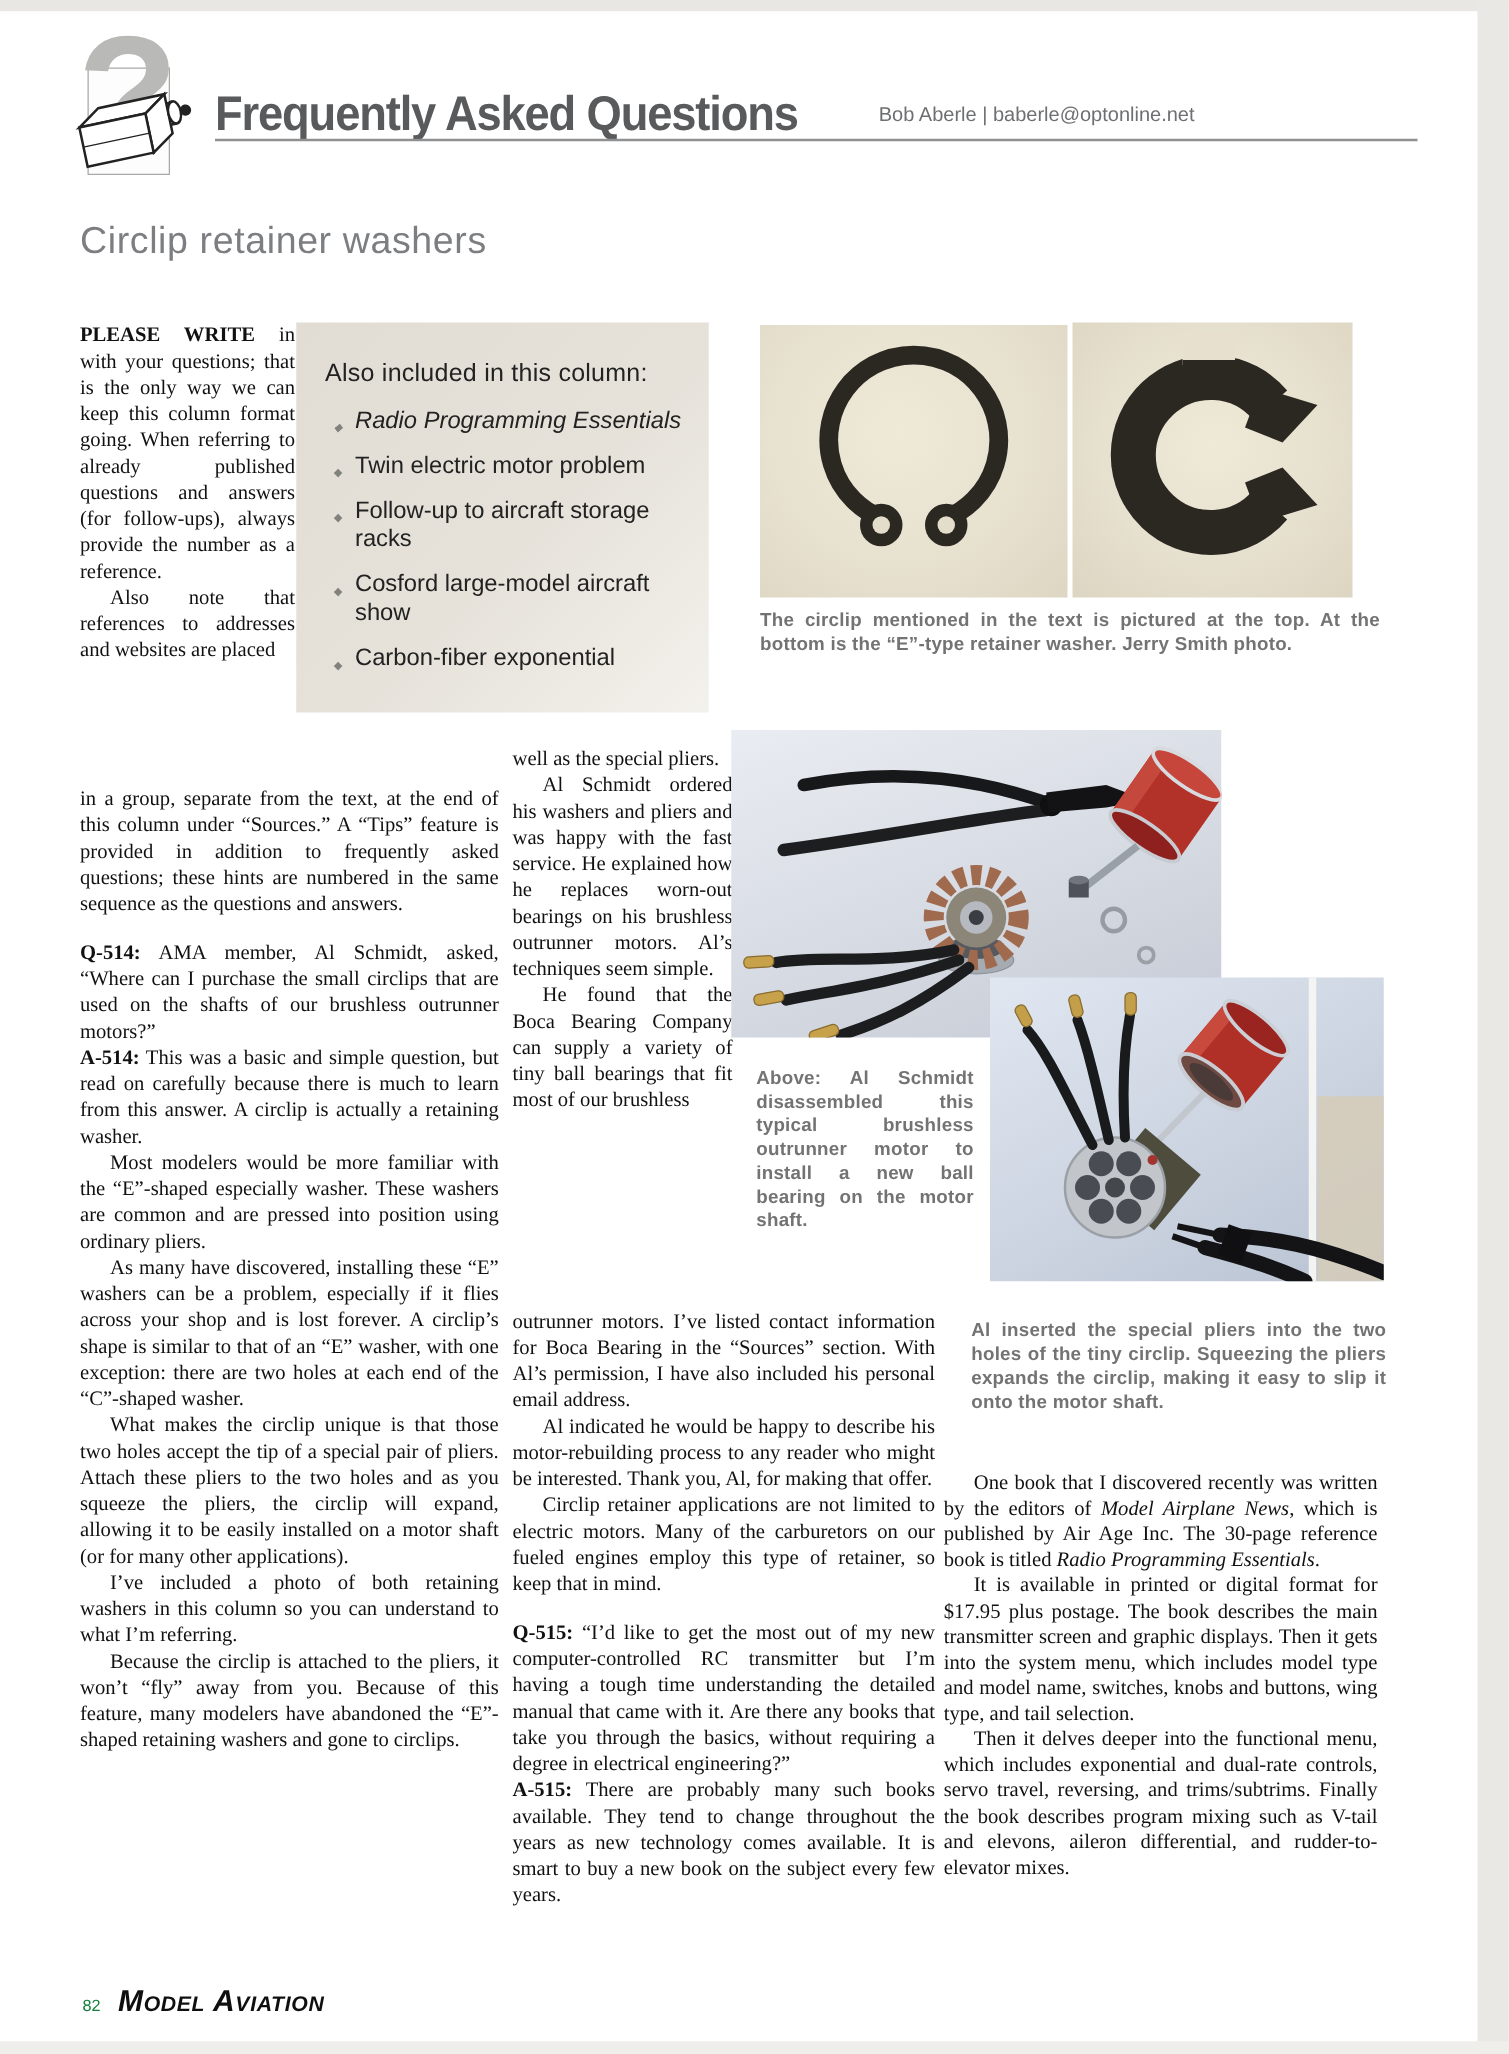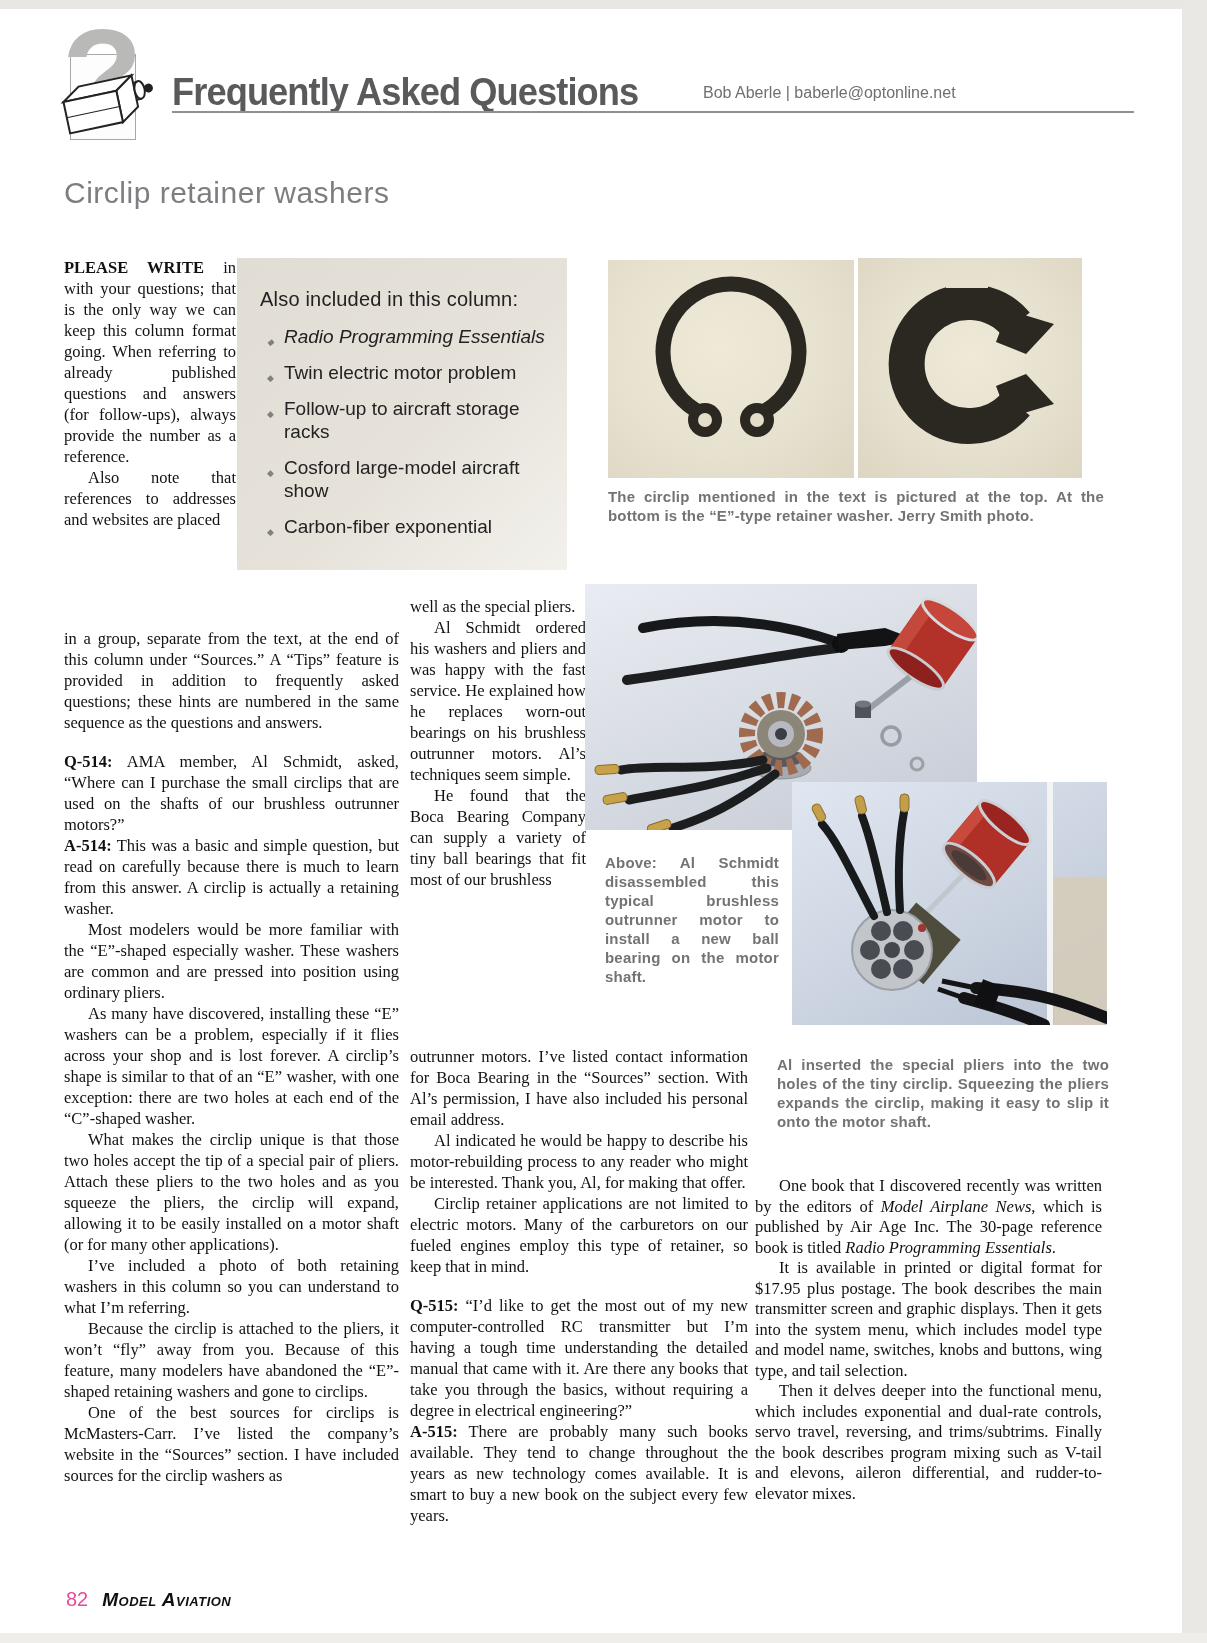--- a/index.html
+++ b/index.html
@@ -73,22 +73,22 @@
   .caption {
     position:absolute; font-family:"Liberation Sans",sans-serif; font-weight:bold;
     font-size:15px; line-height:19px; color:#737373; text-align:justify; letter-spacing:.2px;margin-left:22px;
   }
   .cap1 { left:586px; top:487px; width:496px; }
   .cap2 { left:583px; top:853px; width:174px; }
   .cap3 { left:755px; top:1055px; width:332px; }
 
   
   .footer { position:absolute; left:66px; top:1588px; font-family:"Liberation Sans",sans-serif; }
-  .footer .pg { font-size:20px; color:#ec4899; }
-  .footer .mag { margin-left:14px; font-size:19px; font-weight:bold; font-style:italic;
+  .footer .pg { font-size:13px; color:#15803d; }
+  .footer .mag { margin-left:14px; font-size:24px; font-weight:bold; font-style:italic;
     font-variant:small-caps; letter-spacing:.5px; color:#0f0f0f; }
 </style>
 </head>
 <body>
 
 <div class="page">
   <div class="edge-top"></div>
   <div class="edge-right"></div>
   <div class="edge-bottom"></div>
 
@@ -242,21 +242,20 @@
 
   <div class="serifcol left-wide">
     <p>in a group, separate from the text, at the end of this column under “Sources.” A “Tips” feature is provided in addition to frequently asked questions; these hints are numbered in the same sequence as the questions and answers.</p>
     <p class="gap"><span class="qlabel">Q-514:</span><span> AMA member, Al Schmidt, asked, “Where can I purchase the small circlips that are used on the shafts of our brushless outrunner motors?”</span></p>
     <p><span class="qlabel">A-514:</span><span> This was a basic and simple question, but read on carefully because there is much to learn from this answer. A circlip is actually a retaining washer.</span></p>
     <p class="ind">Most modelers would be more familiar with the “E”-shaped especially washer. These washers are common and are pressed into position using ordinary pliers.</p>
     <p class="ind">As many have discovered, installing these “E” washers can be a problem, especially if it flies across your shop and is lost forever. A circlip’s shape is similar to that of an “E” washer, with one exception: there are two holes at each end of the “C”-shaped washer.</p>
     <p class="ind">What makes the circlip unique is that those two holes accept the tip of a special pair of pliers. Attach these pliers to the two holes and as you squeeze the pliers, the circlip will expand, allowing it to be easily installed on a motor shaft (or for many other applications).</p>
     <p class="ind">I’ve included a photo of both retaining washers in this column so you can understand to what I’m referring.</p>
     <p class="ind">Because the circlip is attached to the pliers, it won’t “fly” away from you. Because of this feature, many modelers have abandoned the “E”-shaped retaining washers and gone to circlips.</p>
-    <p class="ind">One of the best sources for circlips is McMasters-Carr. I’ve listed the company’s website in the “Sources” section. I have included sources for the circlip washers as</p>
   </div>
 
   <div class="serifcol mid-narrow">
     <p>well as the special pliers.</p>
     <p class="ind">Al Schmidt ordered his washers and pliers and was happy with the fast service. He explained how he replaces worn-out bearings on his brushless outrunner motors. Al’s techniques seem simple.</p>
     <p class="ind">He found that the Boca Bearing Company can supply a variety of tiny ball bearings that fit most of our brushless</p>
   </div>
 
   <div class="serifcol mid-wide">
     <p>outrunner motors. I’ve listed contact information for Boca Bearing in the “Sources” section. With Al’s permission, I have also included his personal email address.</p>

